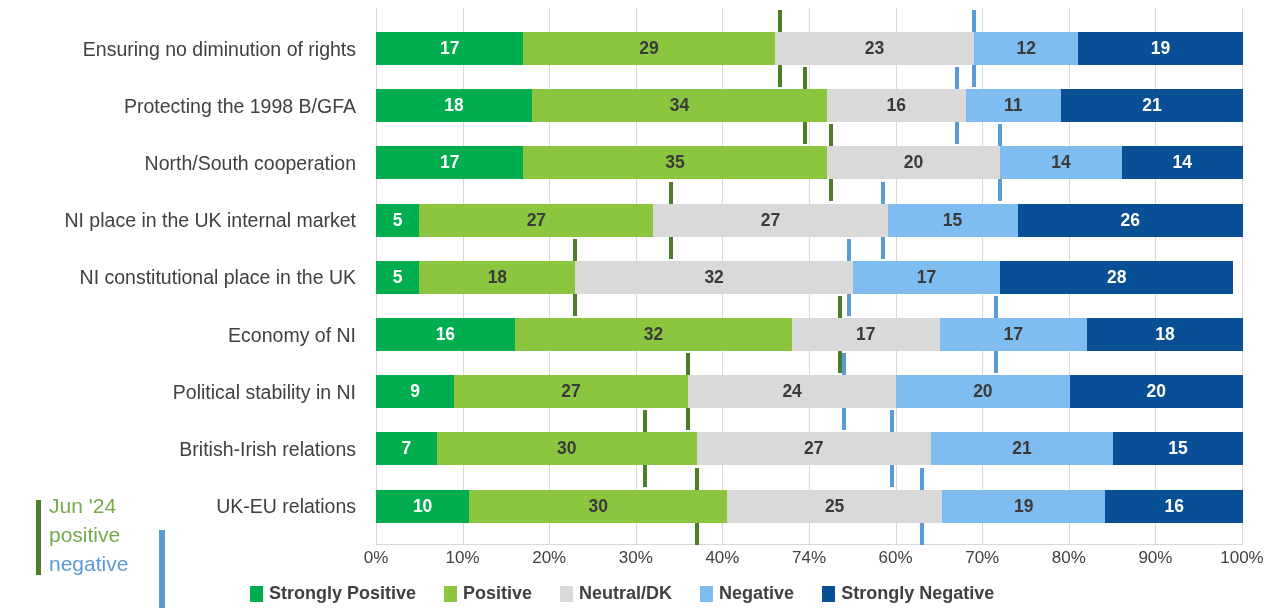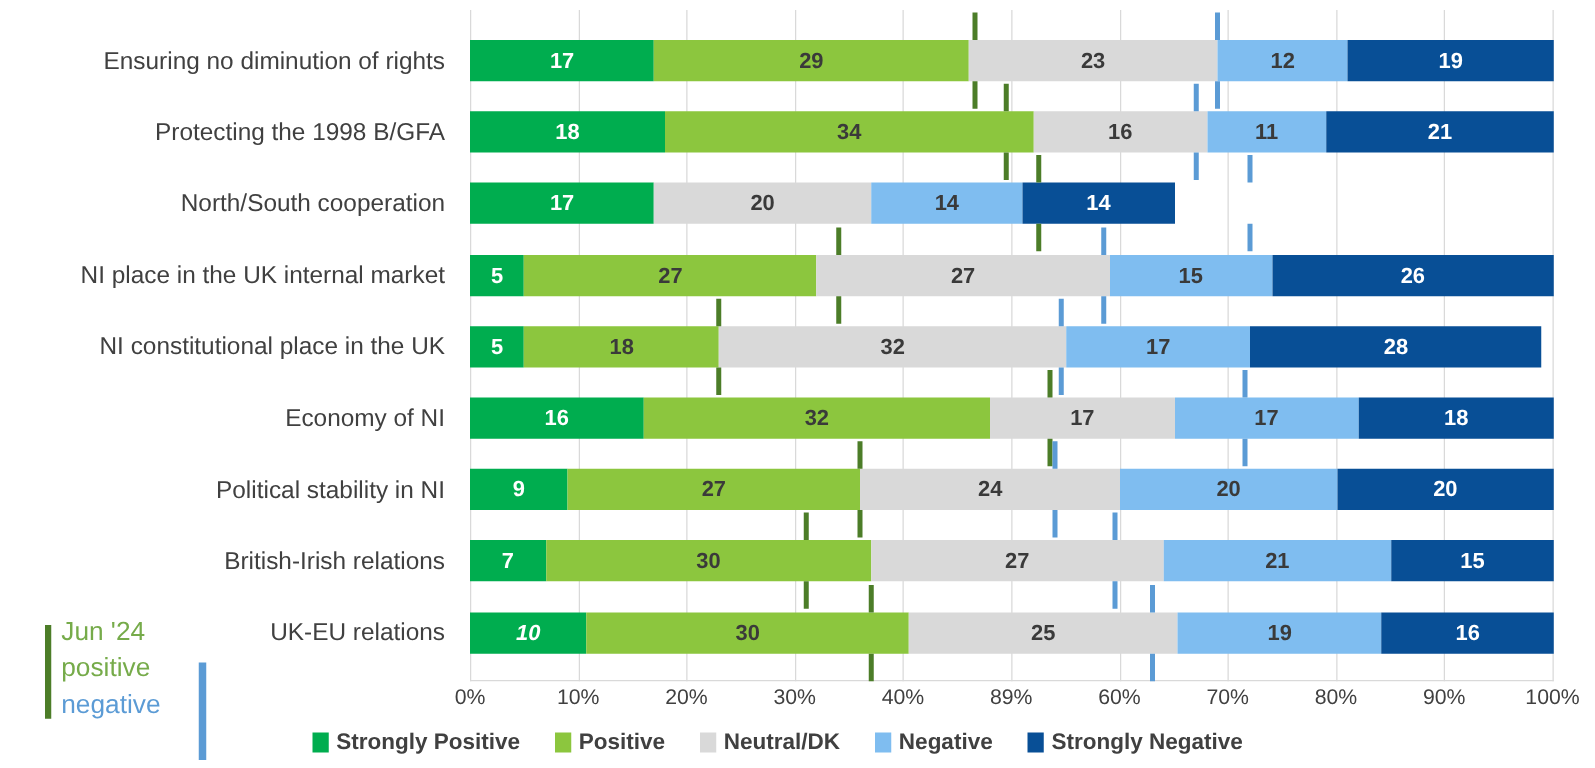--- a/index.html
+++ b/index.html
@@ -141,20 +141,21 @@
         <div class="seg n" style="width: 138.72px;">16</div>
         <div class="seg ng" style="width: 95.37px;">11</div>
         <div class="seg sn" style="width: 182.07px;">21</div>
       </div>
       <div class="marker pos" style="left: 427.165px; top: 59.2px; height: 22px;"></div>
       <div class="marker pos" style="left: 427.165px; top: 114.2px; height: 22px;"></div>
       <div class="marker neg" style="left: 578.89px; top: 59.2px; height: 22px;"></div>
       <div class="marker neg" style="left: 578.89px; top: 114.2px; height: 22px;"></div>
       <div class="bar-row" style="top: 138.4px;">
         <div class="seg sp" style="width: 147.39px;">17</div>
+        <div class="seg p" style="width: 303.45px;">35</div>
         <div class="seg n" style="width: 173.4px;">20</div>
         <div class="seg ng" style="width: 121.38px;">14</div>
         <div class="seg sn" style="width: 121.38px;">14</div>
       </div>
       <div class="marker pos" style="left: 453.175px; top: 116.4px; height: 22px;"></div>
       <div class="marker pos" style="left: 453.175px; top: 171.4px; height: 22px;"></div>
       <div class="marker neg" style="left: 622.24px; top: 116.4px; height: 22px;"></div>
       <div class="marker neg" style="left: 622.24px; top: 171.4px; height: 22px;"></div>
       <div class="bar-row" style="top: 195.6px;">
         <div class="seg sp" style="width: 43.35px;">5</div>
@@ -205,39 +206,39 @@
         <div class="seg p" style="width: 260.1px;">30</div>
         <div class="seg n" style="width: 234.09px;">27</div>
         <div class="seg ng" style="width: 182.07px;">21</div>
         <div class="seg sn" style="width: 130.05px;">15</div>
       </div>
       <div class="marker pos" style="left: 266.77px; top: 402.4px; height: 22px;"></div>
       <div class="marker pos" style="left: 266.77px; top: 457.4px; height: 22px;"></div>
       <div class="marker neg" style="left: 513.865px; top: 402.4px; height: 22px;"></div>
       <div class="marker neg" style="left: 513.865px; top: 457.4px; height: 22px;"></div>
       <div class="bar-row" style="top: 481.6px;">
-        <div class="seg sp" style="width: 94px; font-style: italic;">10</div>
+        <div class="seg sp" style="width: 94px;">10</div>
         <div class="seg p" style="width: 260.1px;">30</div>
         <div class="seg n" style="width: 216.75px;">25</div>
         <div class="seg ng" style="width: 164.73px;">19</div>
         <div class="seg sn" style="width: 138.72px;">16</div>
       </div>
       <div class="marker pos" style="left: 318.79px; top: 459.6px; height: 22px;"></div>
       <div class="marker pos" style="left: 318.79px; top: 514.6px; height: 22px;"></div>
       <div class="marker neg" style="left: 544.21px; top: 459.6px; height: 22px;"></div>
       <div class="marker neg" style="left: 544.21px; top: 514.6px; height: 22px;"></div>
     </div>
 
   <div id="xaxis">
       <div class="xtick" style="left: 0px;">0%</div>
       <div class="xtick" style="left: 86.6px;">10%</div>
       <div class="xtick" style="left: 173.2px;">20%</div>
       <div class="xtick" style="left: 259.8px;">30%</div>
       <div class="xtick" style="left: 346.4px;">40%</div>
-      <div class="xtick" style="left: 433px;">89%</div>
+      <div class="xtick" style="left: 433px;">74%</div>
       <div class="xtick" style="left: 519.6px;">60%</div>
       <div class="xtick" style="left: 606.2px;">70%</div>
       <div class="xtick" style="left: 692.8px;">80%</div>
       <div class="xtick" style="left: 779.4px; text-align: center;">90%</div>
       <div class="xtick" style="left: 866px;">100%</div>
     </div>
 
   <div id="legend">
       <div class="legend-item">
         <span class="legend-swatch" style="background: rgb(0, 173, 79);"></span>

